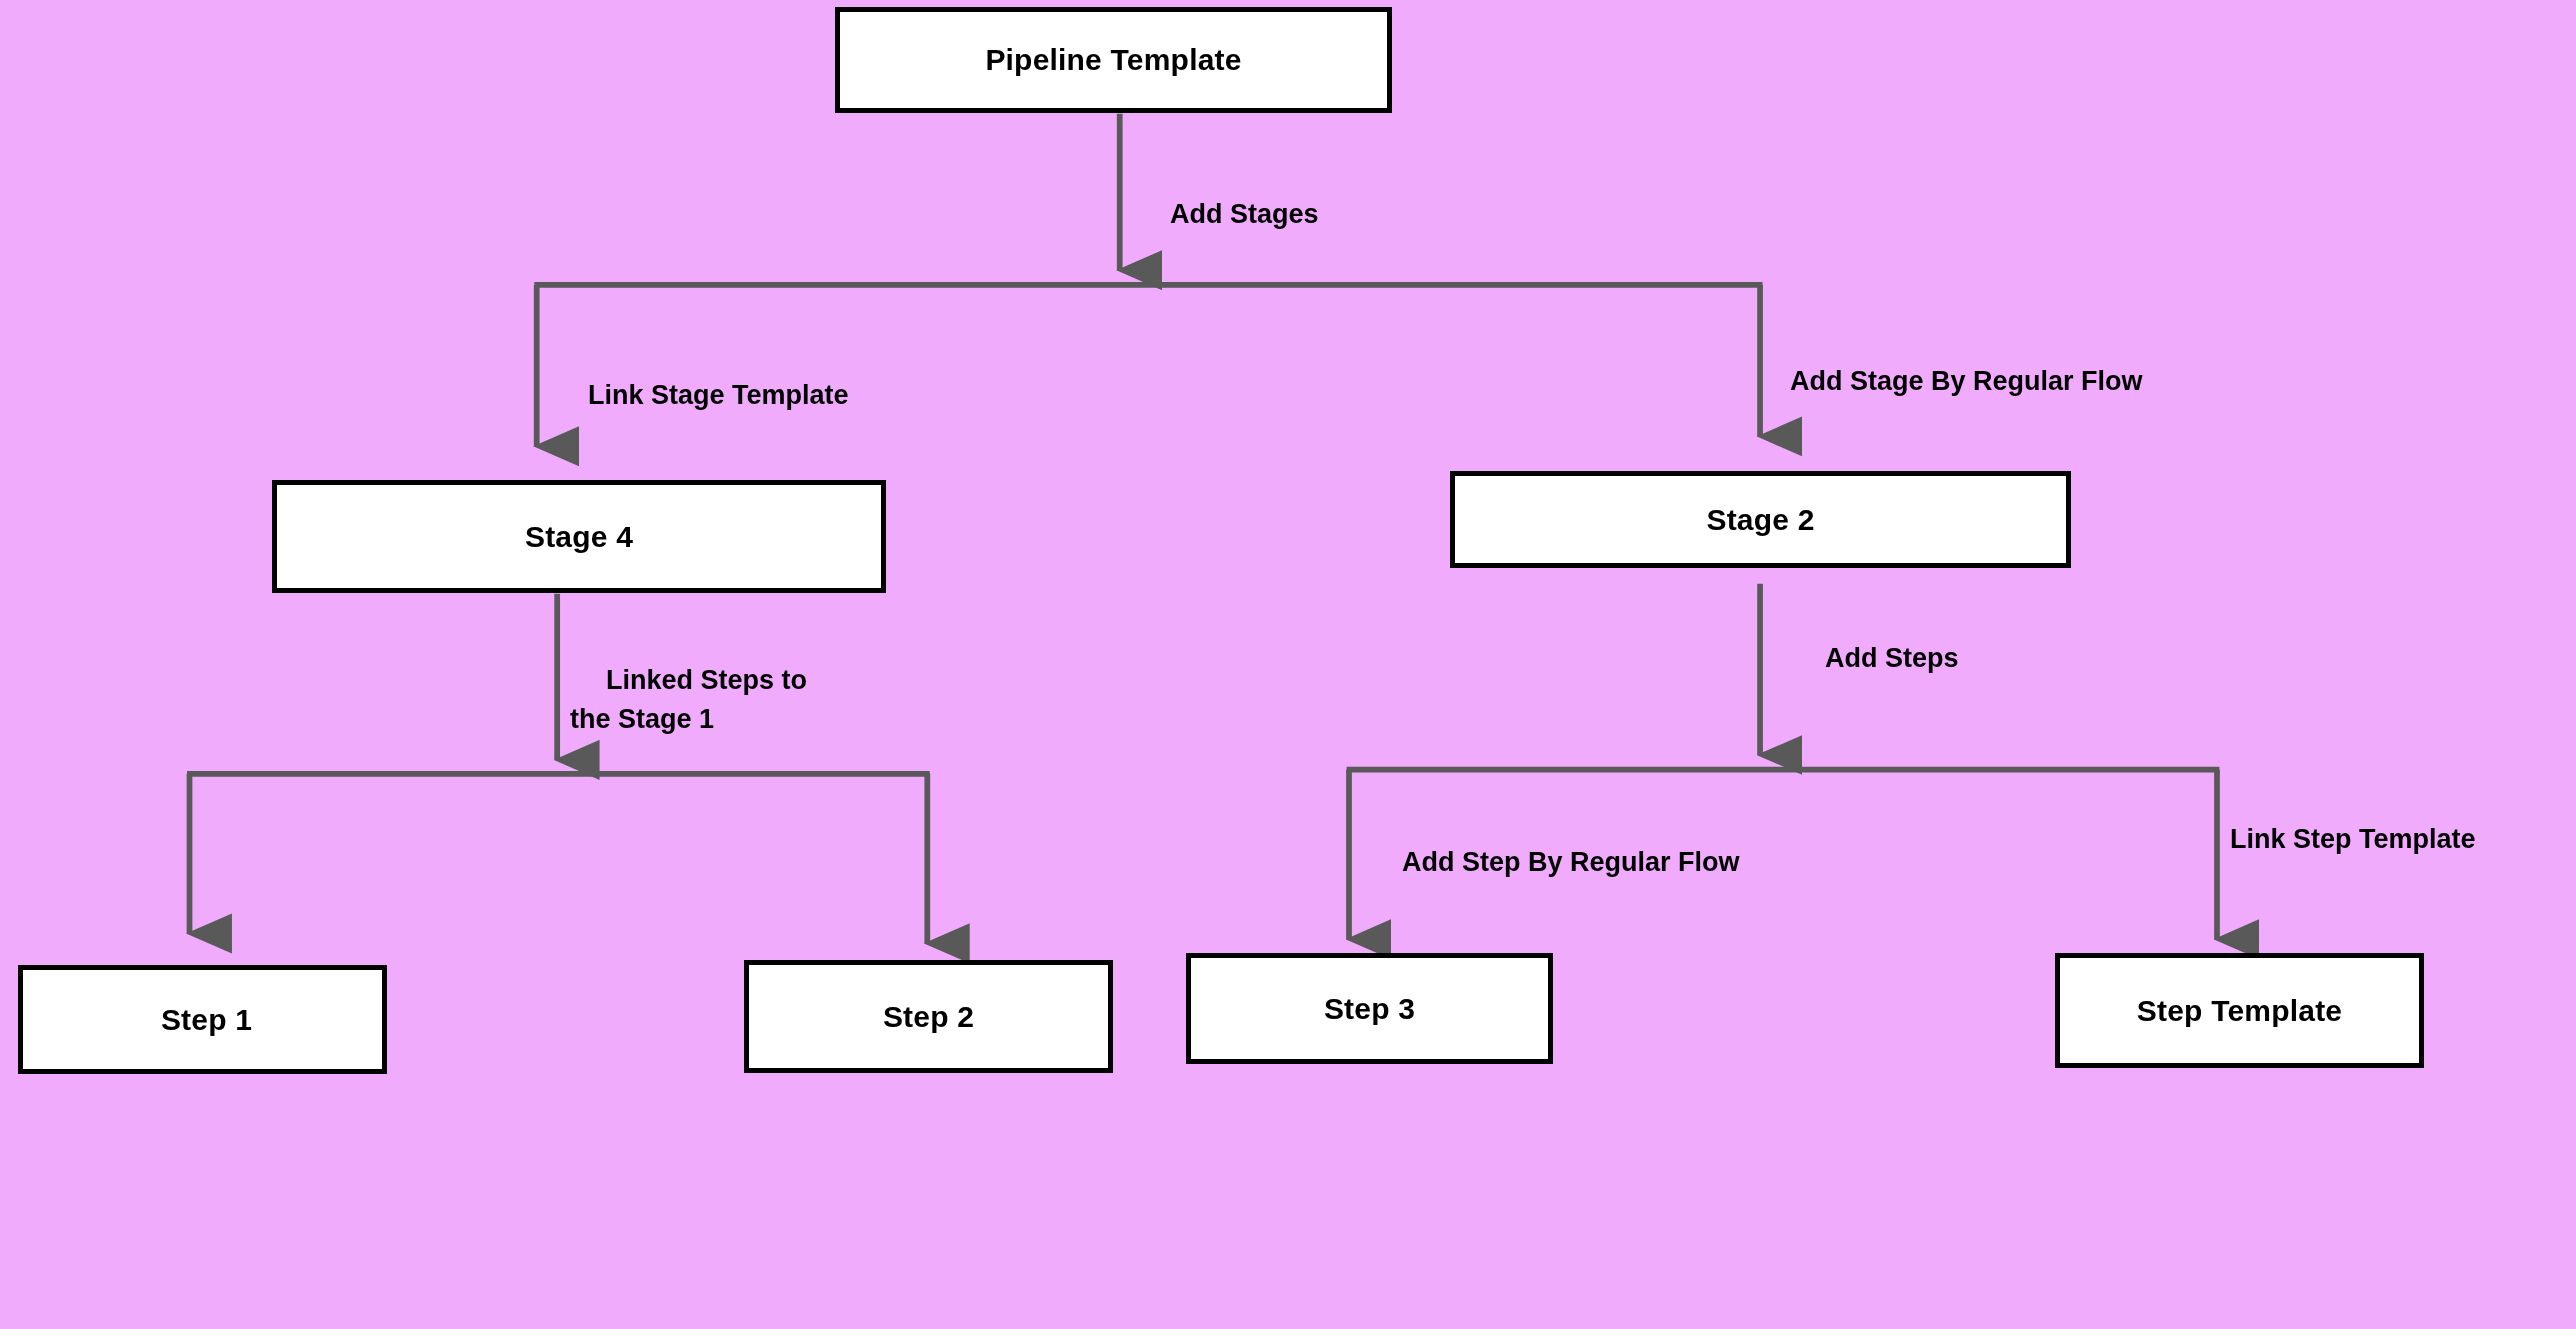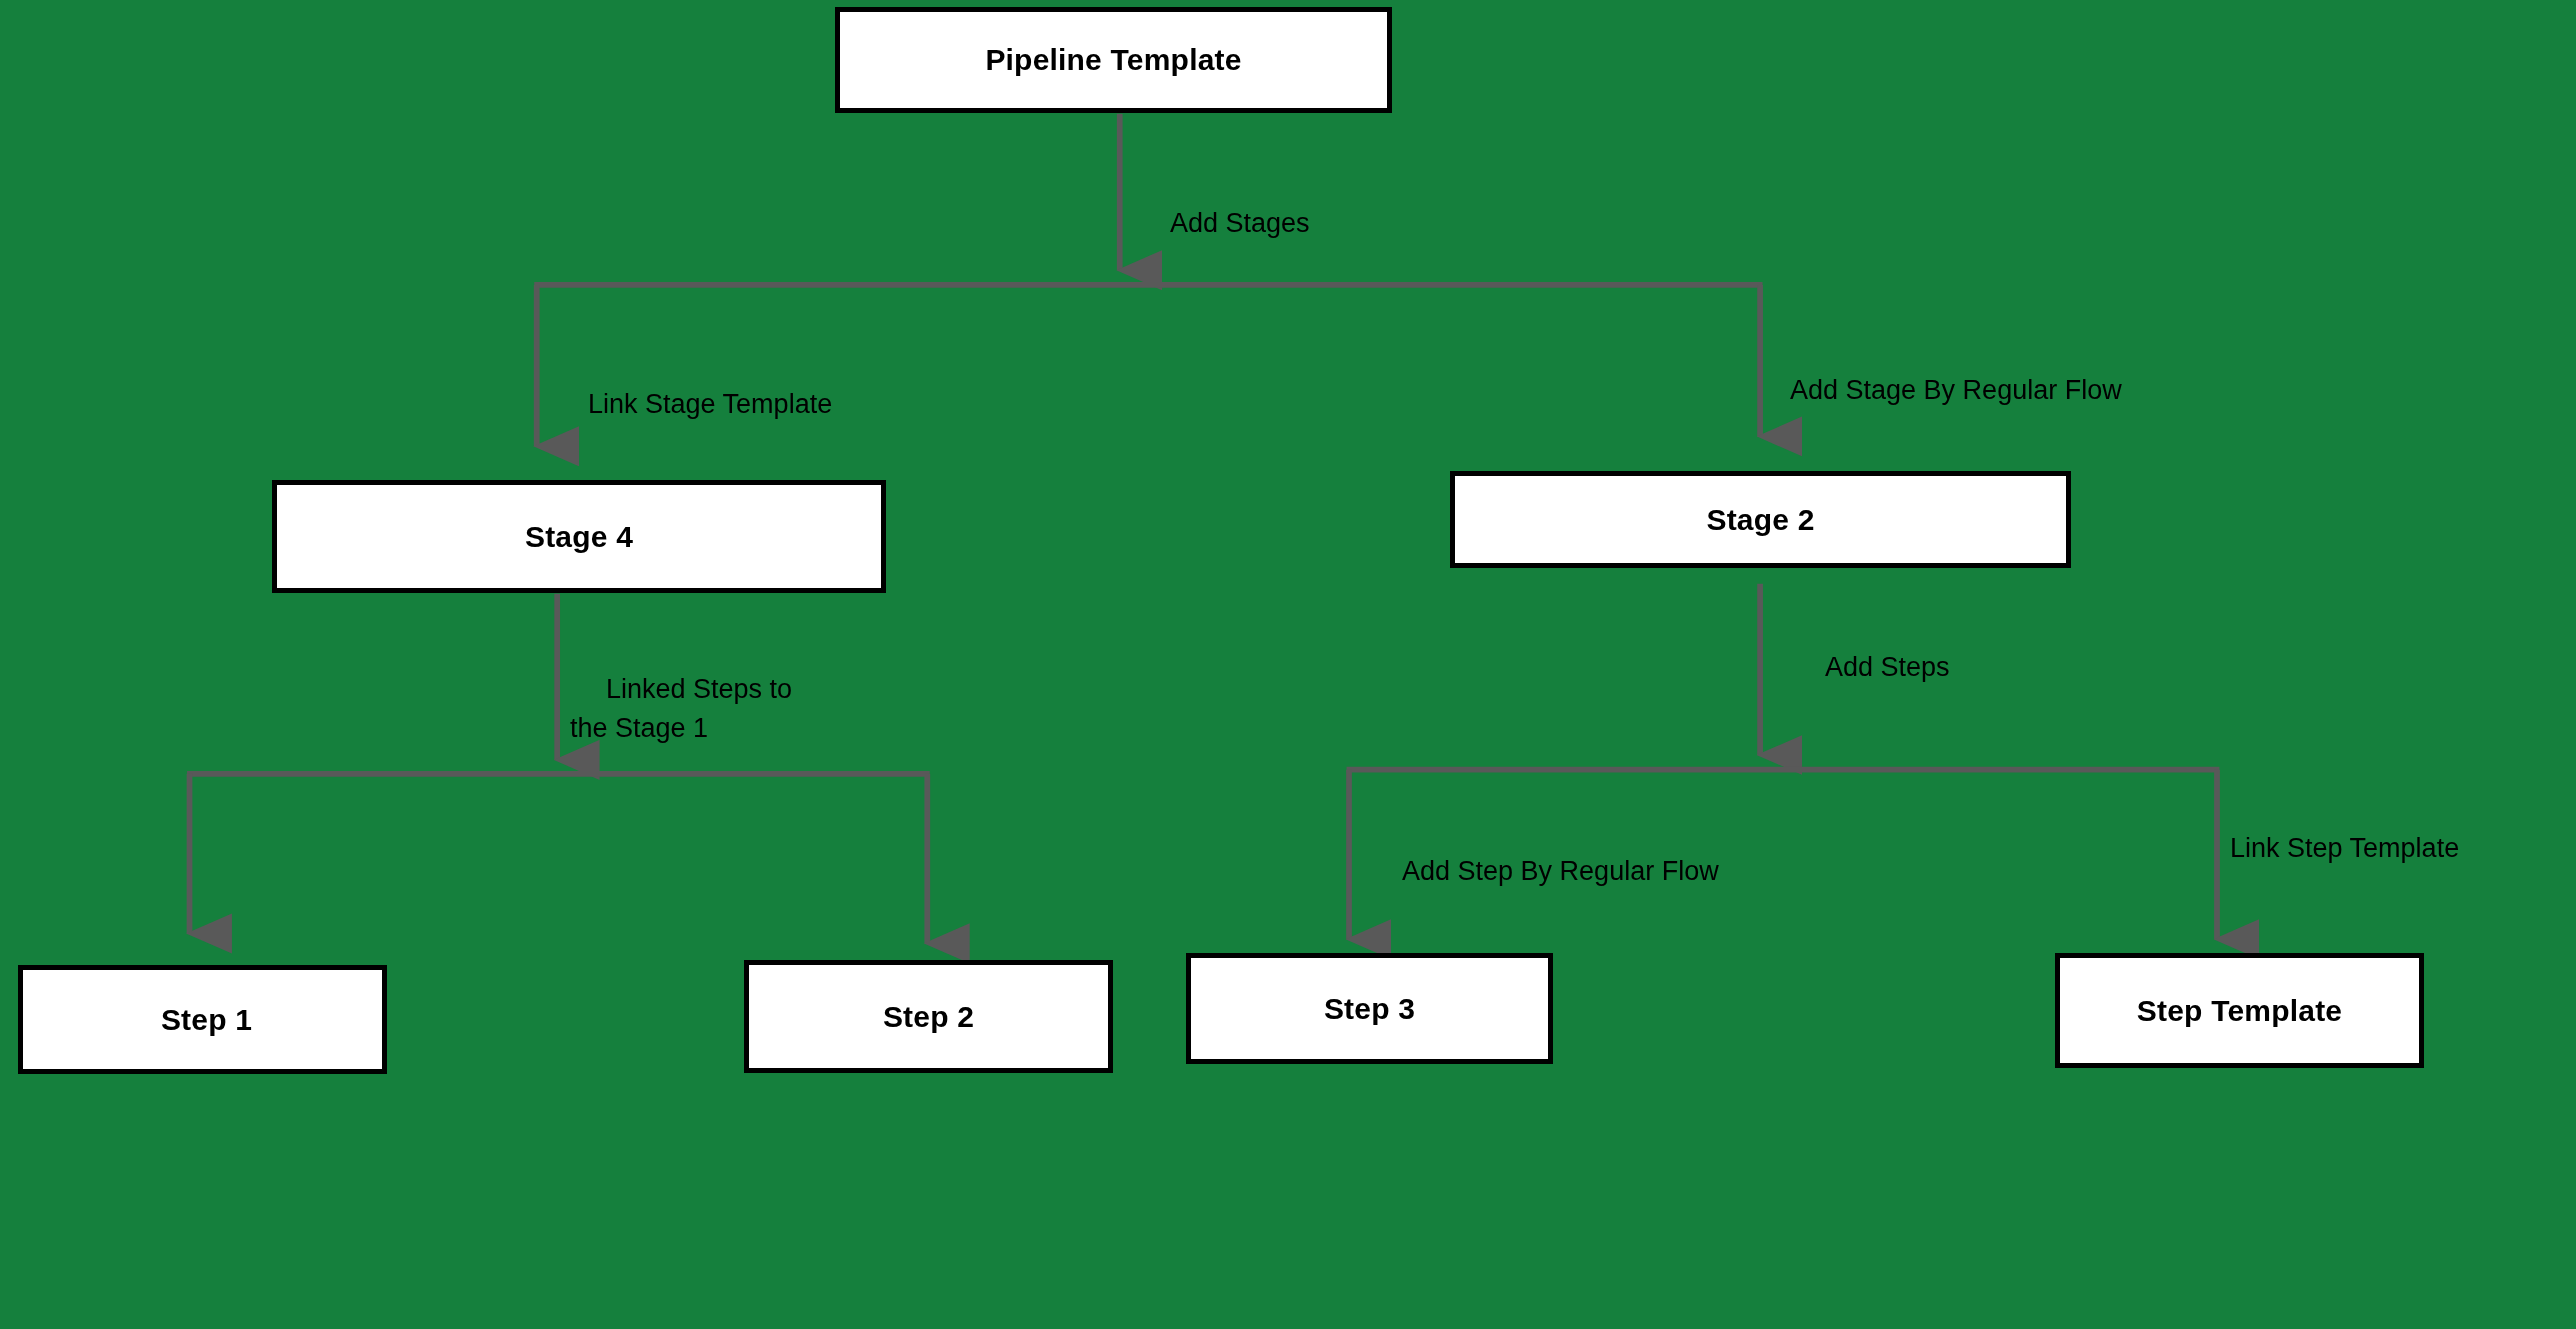--- a/index.html
+++ b/index.html
@@ -4,21 +4,21 @@
 <style>
   html, body {
     margin: 0;
     padding: 0;
     background: #ffffff;
   }
   #canvas {
     position: relative;
     width: 2576px;
     height: 1329px;
-    background: #15803d;
+    background: #f0abfc;
     overflow: hidden;
     font-family: "Liberation Sans", sans-serif;
   }
   #wires {
     position: absolute;
     left: 0;
     top: 0;
     width: 2576px;
     height: 1329px;
     pointer-events: none;
@@ -36,26 +36,25 @@
     font-weight: bold;
     color: #000000;
     font-size: 30px;
     letter-spacing: 0.2px;
     white-space: nowrap;
     text-align: center;
   }
   .edge-label {
     position: absolute;
     font-family: "Liberation Sans", sans-serif;
-    font-weight: normal;
+    font-weight: bold;
     color: #000000;
     font-size: 27px;
     line-height: 1.28;
     white-space: pre;
-    margin-top: 9px;
   }
 </style>
 </head>
 <body>
 
 <div id="canvas">
 
   <svg id="wires" viewBox="0 0 3145 1623" width="2576" height="1329" xmlns="http://www.w3.org/2000/svg">
     <defs>
       <marker id="arrowhead" markerWidth="7" markerHeight="8" refX="3.5" refY="7.4" orient="auto" markerUnits="strokeWidth">

